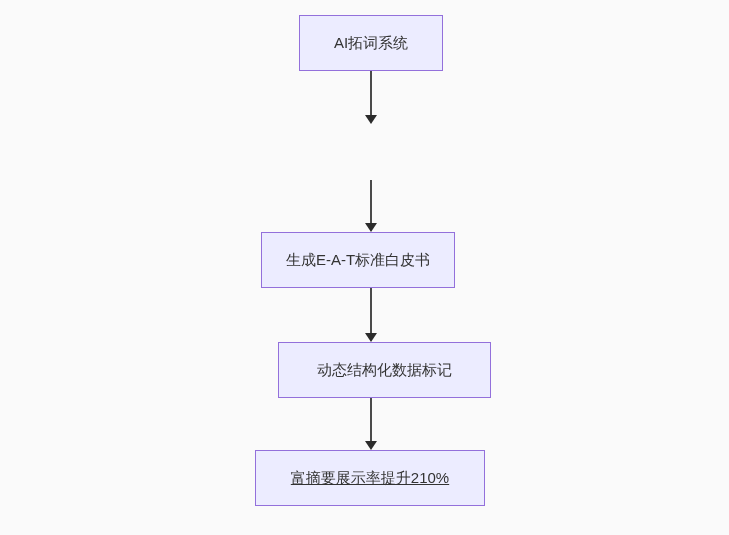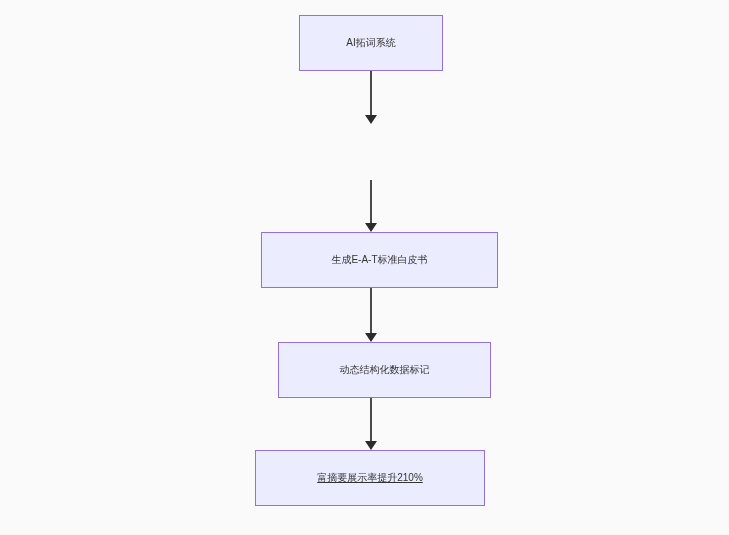--- a/index.html
+++ b/index.html
@@ -13,30 +13,30 @@
     height: 535px;
     background: #fafafa;
     overflow: hidden;
   }
   .node {
     position: absolute;
     box-sizing: border-box;
     background: #ECECFF;
     border: 1px solid #9370DB;
     color: #333333;
-    font-size: 10px;
+    font-size: 15px;
     display: flex;
     align-items: center;
     justify-content: center;
     text-align: center;
     height: 56px;
   }
   .node-1 { left: 299px; top: 15px;  width: 144px; }
   .node-2 { left: 274px; top: 124px; width: 194px; }
-  .node-3 { left: 261px; top: 232px; width: 237px; }
+  .node-3 { left: 261px; top: 232px; width: 194px; }
   .node-4 { left: 264px; top: 342px; width: 213px; margin-left: 14px; }
   .node-5 { left: 255px; top: 450px; width: 230px; text-decoration: underline; }
   .edge-line {
     position: absolute;
     width: 2px;
     background: #4a4a4a;
     left: 370px;
   }
   .edge-head {
     position: absolute;

